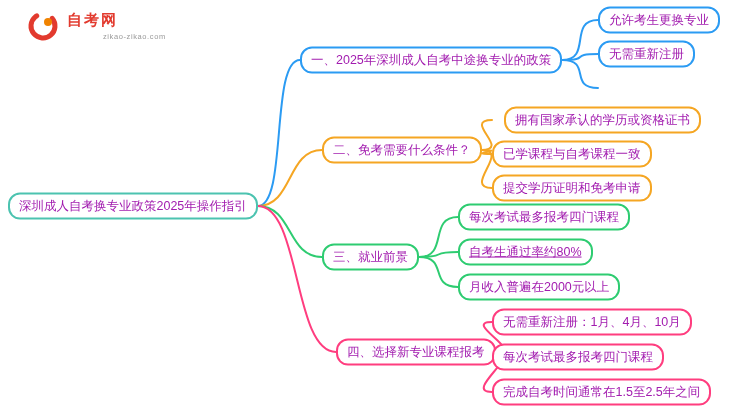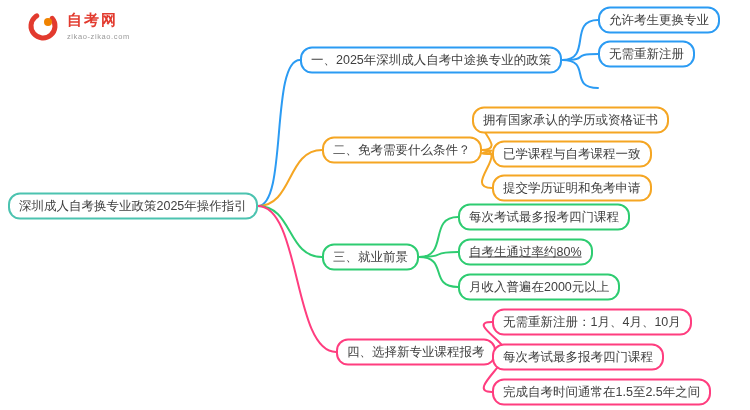--- a/index.html
+++ b/index.html
@@ -1,24 +1,24 @@
 <!DOCTYPE html>
 <html><head>
 <meta charset="utf-8">
 <style>
   html,body{margin:0;padding:0;background:#fff;}
   #stage{position:relative;width:750px;height:410px;background:#fff;overflow:hidden;
          font-family:"Liberation Sans","DejaVu Sans",sans-serif;}
   #connectors{position:absolute;left:0;top:0;width:750px;height:410px;}
   .node{position:absolute;transform:translateY(-50%);background:#fff;
         border:2px solid #999;border-radius:12px;padding:3px 9px;
-        font-size:12.5px;line-height:1.35;white-space:nowrap;color:#404040;}
+        font-size:12.5px;line-height:1.35;white-space:nowrap;color:#a21caf;}
   .logo{position:absolute;left:26px;top:9px;display:flex;align-items:center;gap:7px;}
   .logo-title{color:#e23a2e;font-weight:bold;font-size:15px;letter-spacing:2px;}
-  .logo-sub{color:#9a9a9a;font-size:7.5px;letter-spacing:0.6px;margin-top:2px;}
+  .logo-sub{color:#9a9a9a;font-size:7.5px;letter-spacing:0.6px;margin-top:2px;margin-left:36px;}
 </style>
 </head>
 <body>
 
 <div id="stage">
   <svg id="connectors">
       <path d="M257.8125,206 C287.8125,206 270,60 300,60" fill="none" stroke="#2b9bf3" stroke-width="2" stroke-linecap="round"></path>
       <path d="M562.3125,60 C592.3125,60 568,20 598,20" fill="none" stroke="#2b9bf3" stroke-width="2" stroke-linecap="round"></path>
       <path d="M562.3125,60 C592.3125,60 568,54 598,54" fill="none" stroke="#2b9bf3" stroke-width="2" stroke-linecap="round"></path>
       <path d="M562.3125,60 C592.3125,60 568,88 598,88" fill="none" stroke="#2b9bf3" stroke-width="2" stroke-linecap="round"></path>
@@ -47,21 +47,21 @@
     </div>
   </div>
 
   <div class="node" id="node-root" style="left: 8px; top: 206px; border-color: rgb(76, 195, 176);">深圳成人自考换专业政策2025年操作指引</div>
 
   <div class="node" id="b0" style="left: 300px; top: 60px; border-color: rgb(43, 155, 243);">一、2025年深圳成人自考中途换专业的政策</div>
   <div class="node" id="b0c0" style="left: 598px; top: 20px; border-color: rgb(43, 155, 243);">允许考生更换专业</div>
   <div class="node" id="b0c1" style="left: 598px; top: 54px; border-color: rgb(43, 155, 243);">无需重新注册</div>
 
   <div class="node" id="b1" style="left: 322px; top: 150px; border-color: rgb(245, 166, 35);">二、免考需要什么条件？</div>
-  <div class="node" id="b1c0" style="left: 472px; top: 120px; border-color: rgb(245, 166, 35);">拥有国家承认的学历或资格证书</div>
+  <div class="node" id="b1c0" style="left: 504px; top: 120px; border-color: rgb(245, 166, 35);">拥有国家承认的学历或资格证书</div>
   <div class="node" id="b1c1" style="left: 492px; top: 154px; border-color: rgb(245, 166, 35);">已学课程与自考课程一致</div>
   <div class="node" id="b1c2" style="left: 492px; top: 188px; border-color: rgb(245, 166, 35);">提交学历证明和免考申请</div>
 
   <div class="node" id="b2" style="left: 322px; top: 257px; border-color: rgb(46, 204, 113);">三、就业前景</div>
   <div class="node" id="b2c0" style="left: 458px; top: 217px; border-color: rgb(46, 204, 113);">每次考试最多报考四门课程</div>
   <div class="node" id="b2c1" style="left: 458px; top: 252px; border-color: rgb(46, 204, 113); text-decoration: underline;">自考生通过率约80%</div>
   <div class="node" id="b2c2" style="left: 458px; top: 287px; border-color: rgb(46, 204, 113);">月收入普遍在2000元以上</div>
 
   <div class="node" id="b3" style="left: 336px; top: 352px; border-color: rgb(255, 61, 127);">四、选择新专业课程报考</div>
   <div class="node" id="b3c0" style="left: 492px; top: 322px; border-color: rgb(255, 61, 127);">无需重新注册：1月、4月、10月</div>

